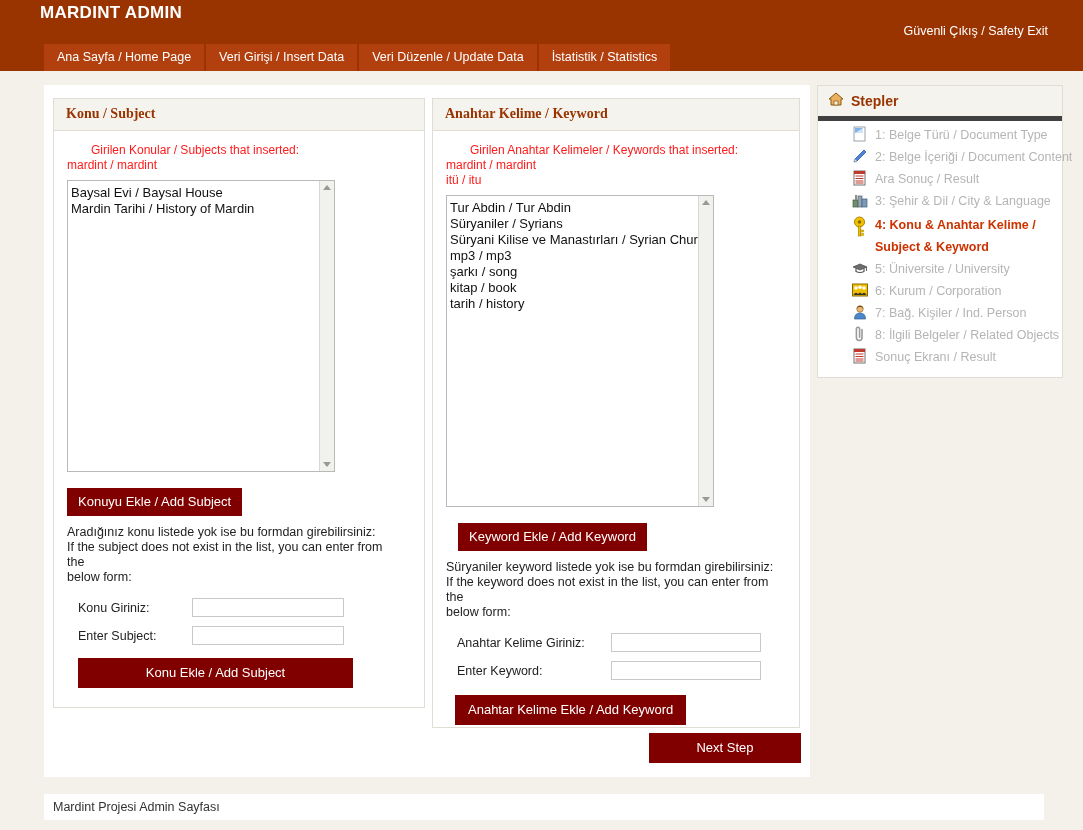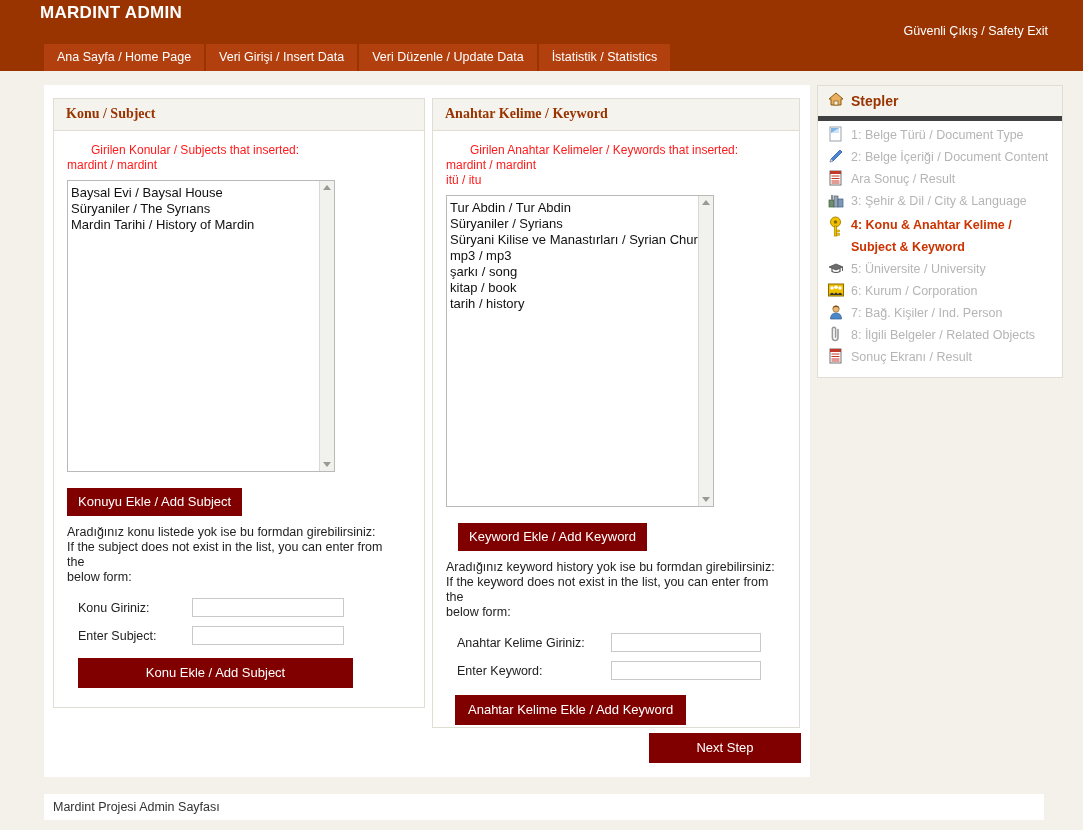--- a/index.html
+++ b/index.html
@@ -271,20 +271,21 @@
   .step {
     display: flex;
     align-items: flex-start;
     gap: 6px;
     padding: 1px 8px 1px 10px;
     font-size: 12.5px;
     line-height: 18px;
     color: #b5b5b5;
     cursor: pointer;
     min-height: 20px;
+    margin-left: 24px;
   }
   .step .ico {
     width: 17px;
     min-width: 17px;
     height: 18px;
     position: relative;
     display: inline-block;
   }
   .step.active {
     color: #cc3300;
@@ -342,21 +343,20 @@
         <div class="panel-body">
 
           <div class="inserted-note">
             <div class="hdr">Girilen Konular / Subjects that inserted:</div>
             <div class="itm">mardint / mardint</div>
           </div>
 
           <div class="listbox" id="listbox-subject">
             <div class="options">
               <div class="opt">Baysal Evi / Baysal House</div>
-              <div class="opt">Süryaniler / The Syrıans</div>
               <div class="opt">Mardin Tarihi / History of Mardin</div>
             </div>
             <div class="scrollbar">
               <span class="arrow up"></span>
               <span class="arrow down"></span>
             </div>
           </div>
 
           <button class="btn-dark" id="btn-add-subject-top">Konuyu Ekle / Add Subject</button>
 
@@ -403,21 +403,21 @@
             </div>
             <div class="scrollbar">
               <span class="arrow up"></span>
               <span class="arrow down"></span>
             </div>
           </div>
 
           <button class="btn-dark" id="btn-add-keyword-top">Keyword Ekle / Add Keyword</button>
 
           <div class="help-text">
-            <div>Aradığınız keyword history yok ise bu formdan girebilirsiniz:</div>
+            <div>Süryaniler keyword listede yok ise bu formdan girebilirsiniz:</div>
             <div>If the keyword does not exist in the list, you can enter from the</div>
             <div>below form:</div>
           </div>
 
           <div class="form-rows">
             <div class="form-row">
               <span class="lbl">Anahtar Kelime Giriniz:</span>
               <input type="text" value="" style="">
             </div>
             <div class="form-row">

